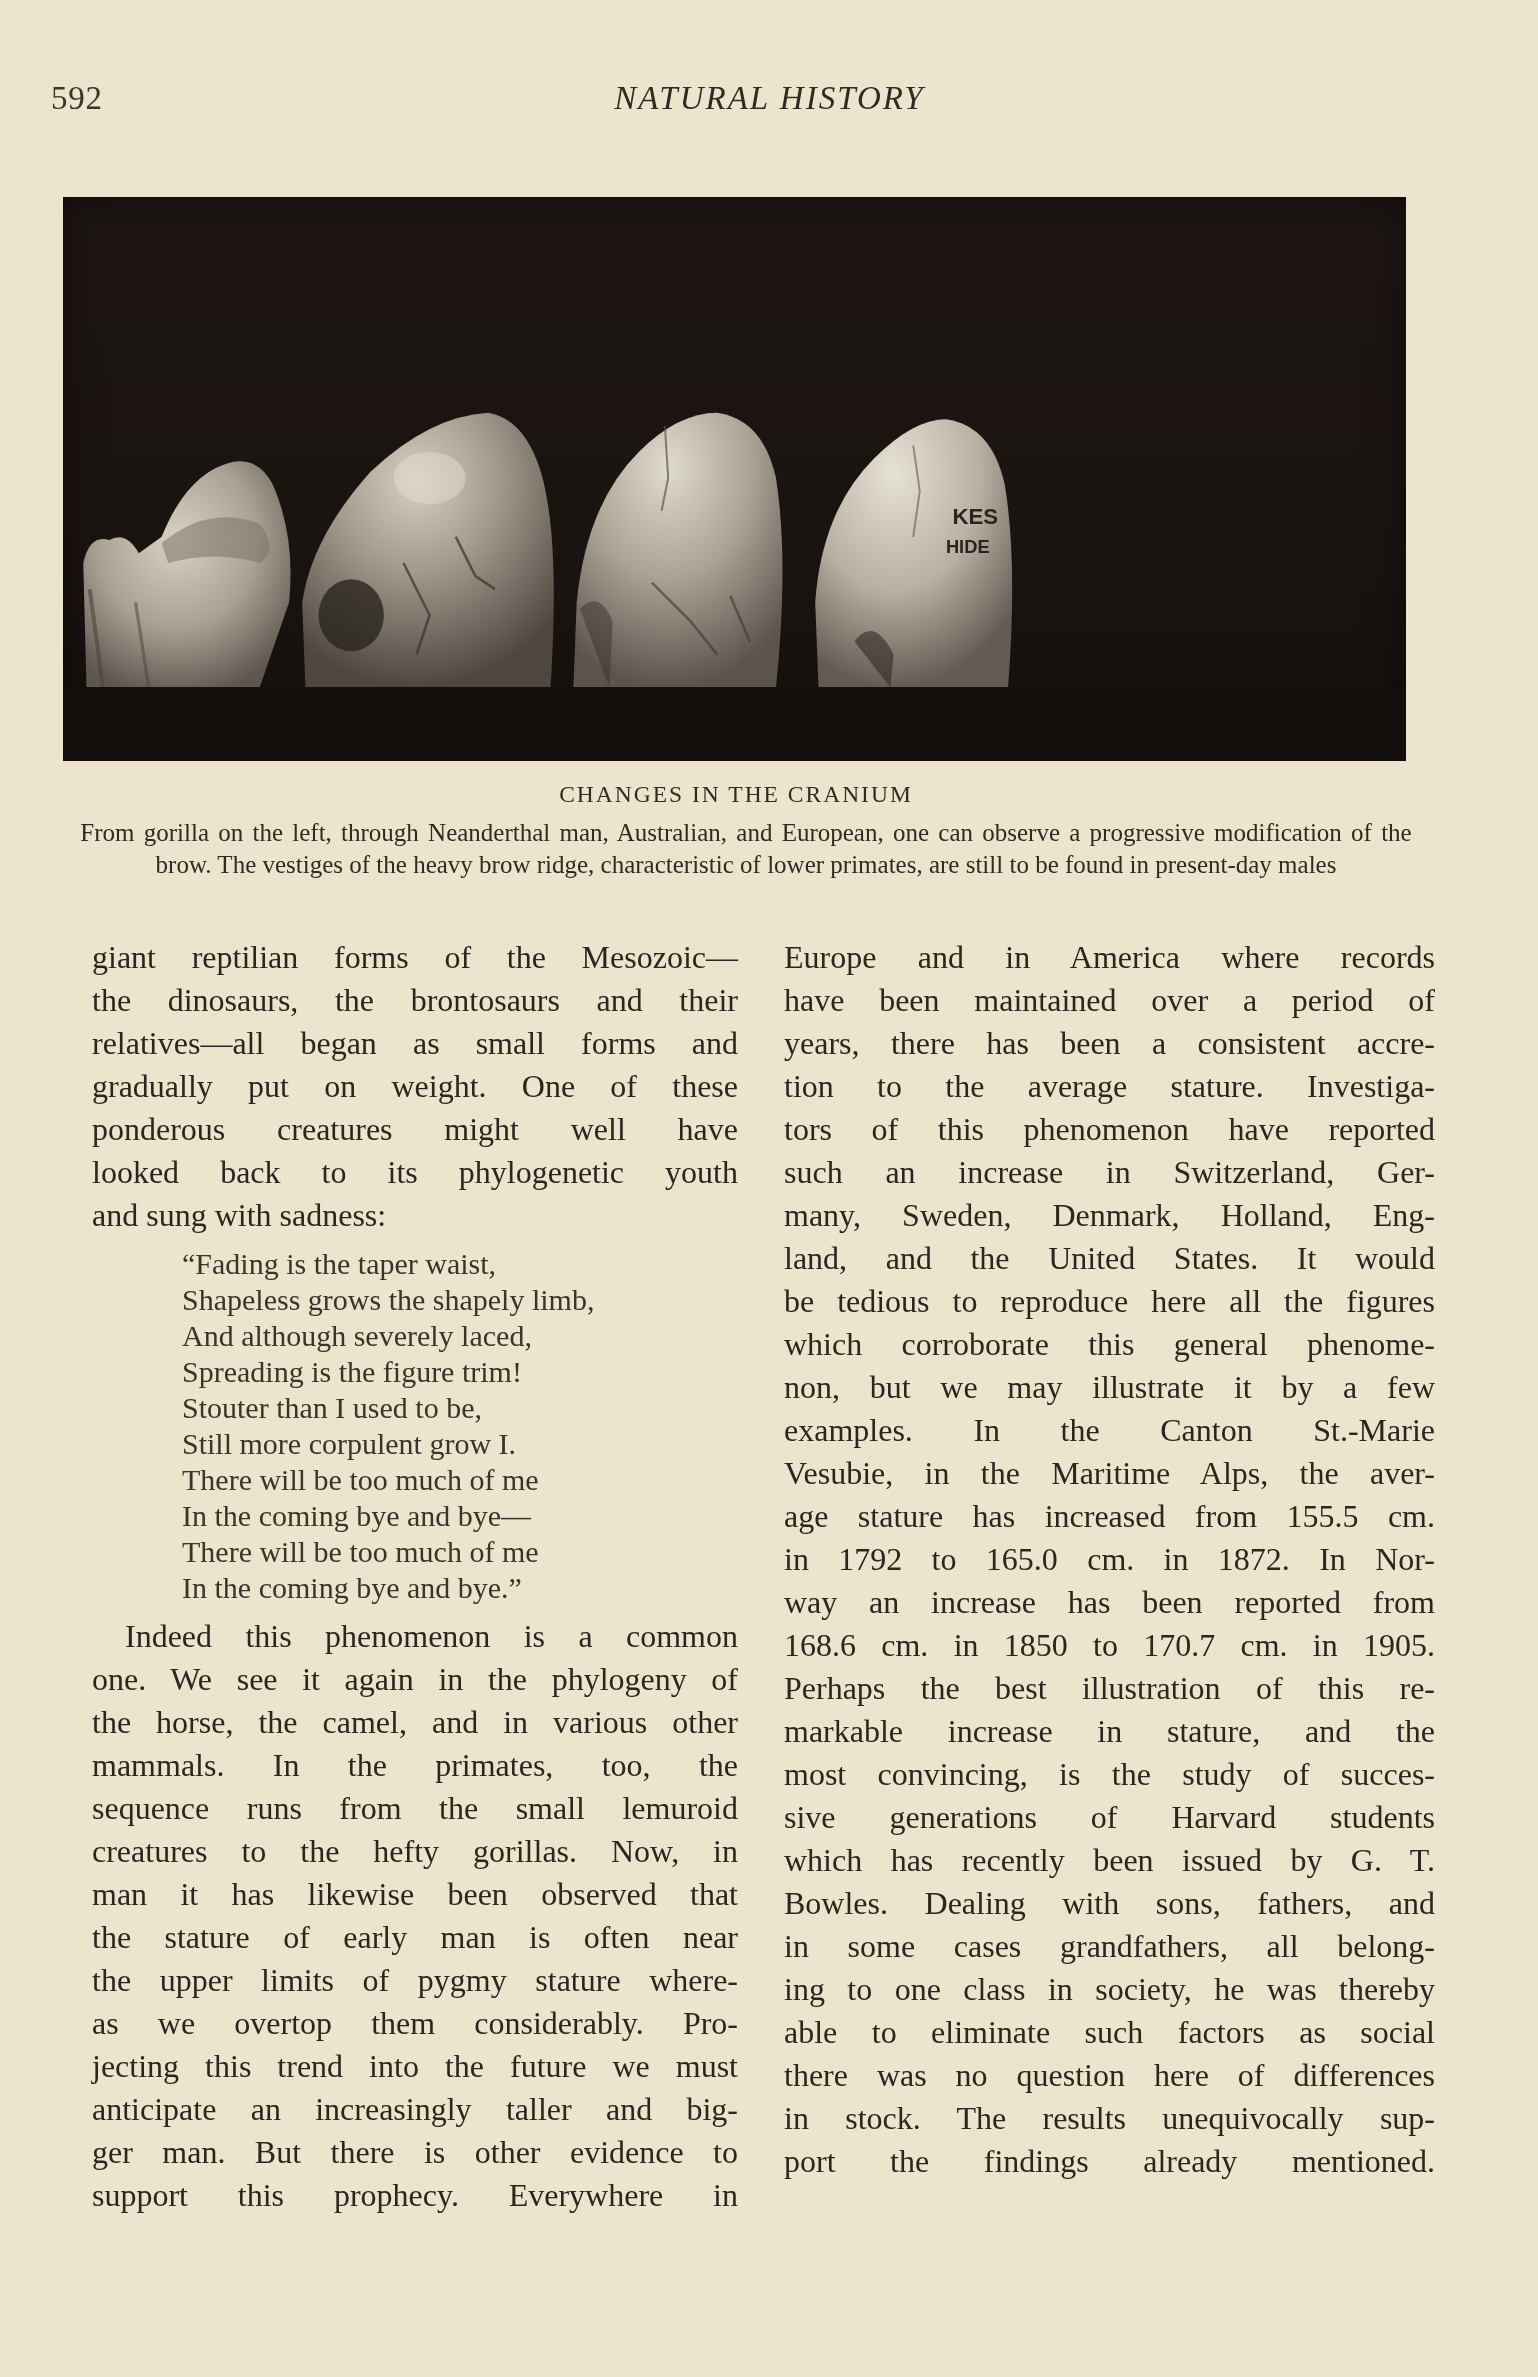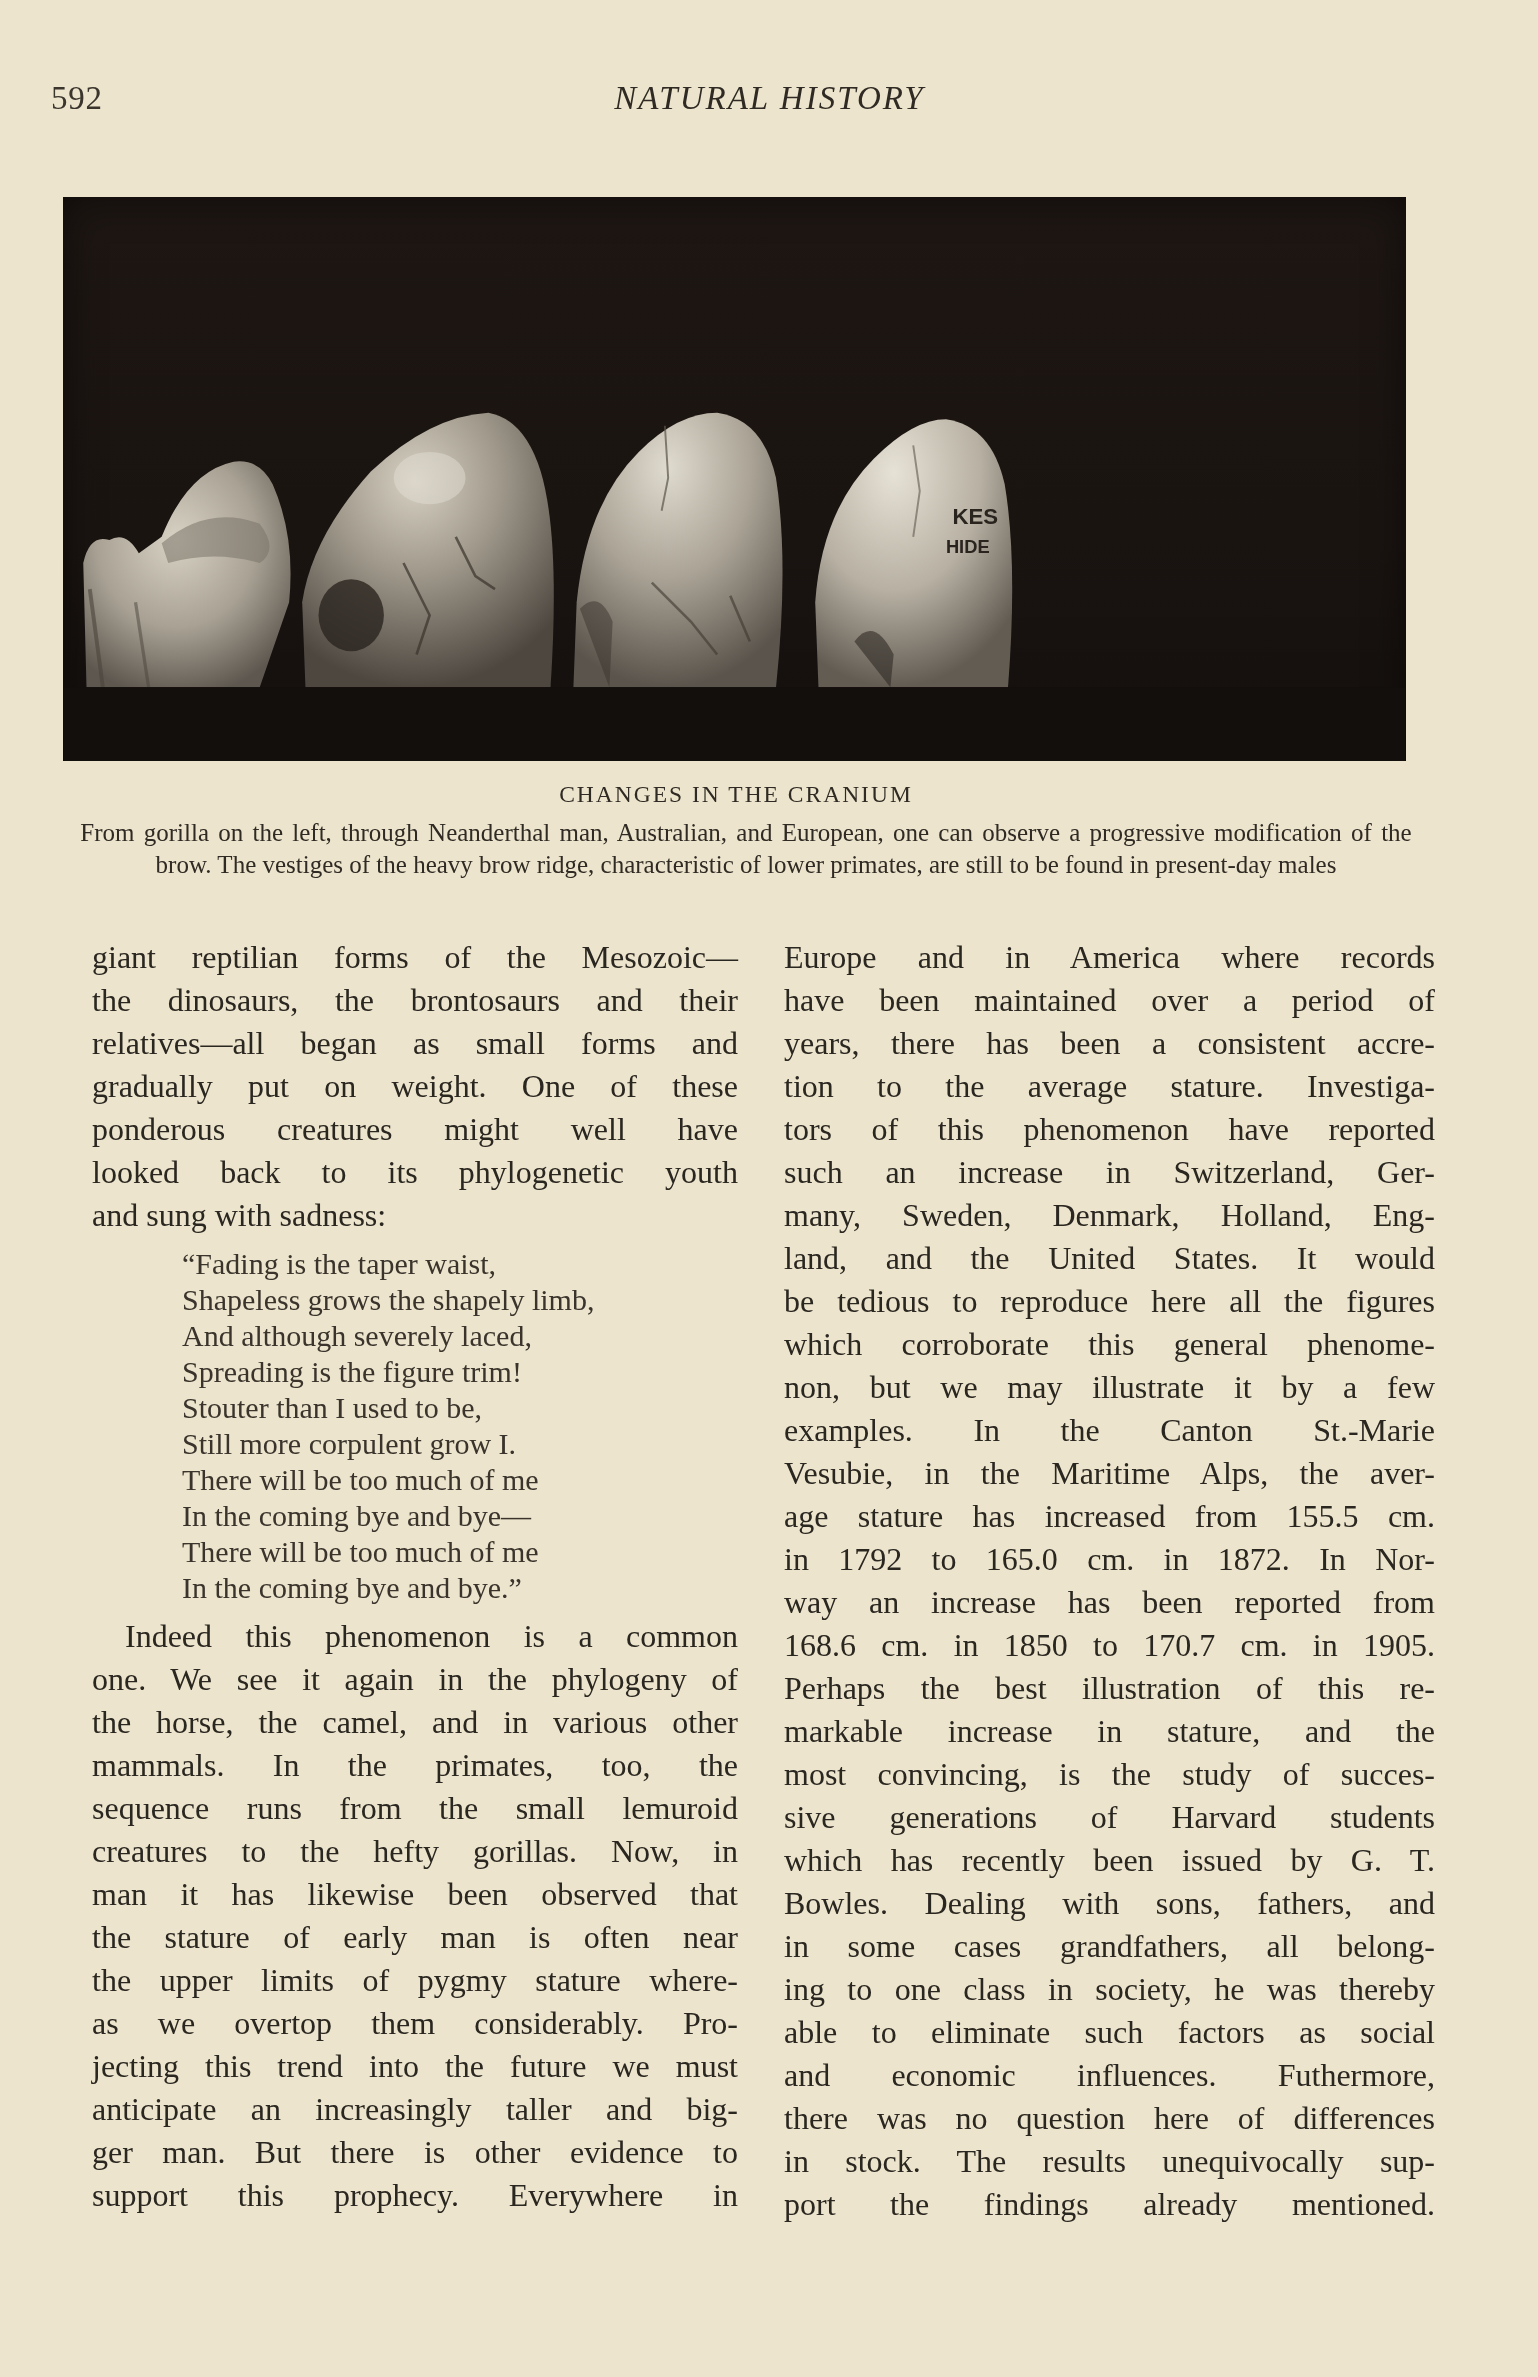--- a/index.html
+++ b/index.html
@@ -220,18 +220,17 @@
   <span class="line">168.6 cm. in 1850 to 170.7 cm. in 1905.</span>
   <span class="line">Perhaps the best illustration of this re-</span>
   <span class="line">markable increase in stature, and the</span>
   <span class="line">most convincing, is the study of succes-</span>
   <span class="line">sive generations of Harvard students</span>
   <span class="line">which has recently been issued by G. T.</span>
   <span class="line">Bowles. Dealing with sons, fathers, and</span>
   <span class="line">in some cases grandfathers, all belong-</span>
   <span class="line">ing to one class in society, he was thereby</span>
   <span class="line">able to eliminate such factors as social</span>
-  <span class="line">and economic influences. Futhermore,</span>
   <span class="line">there was no question here of differences</span>
   <span class="line">in stock. The results unequivocally sup-</span>
   <span class="line">port the findings already mentioned.</span>
 </div>
 
 
 </body></html>

